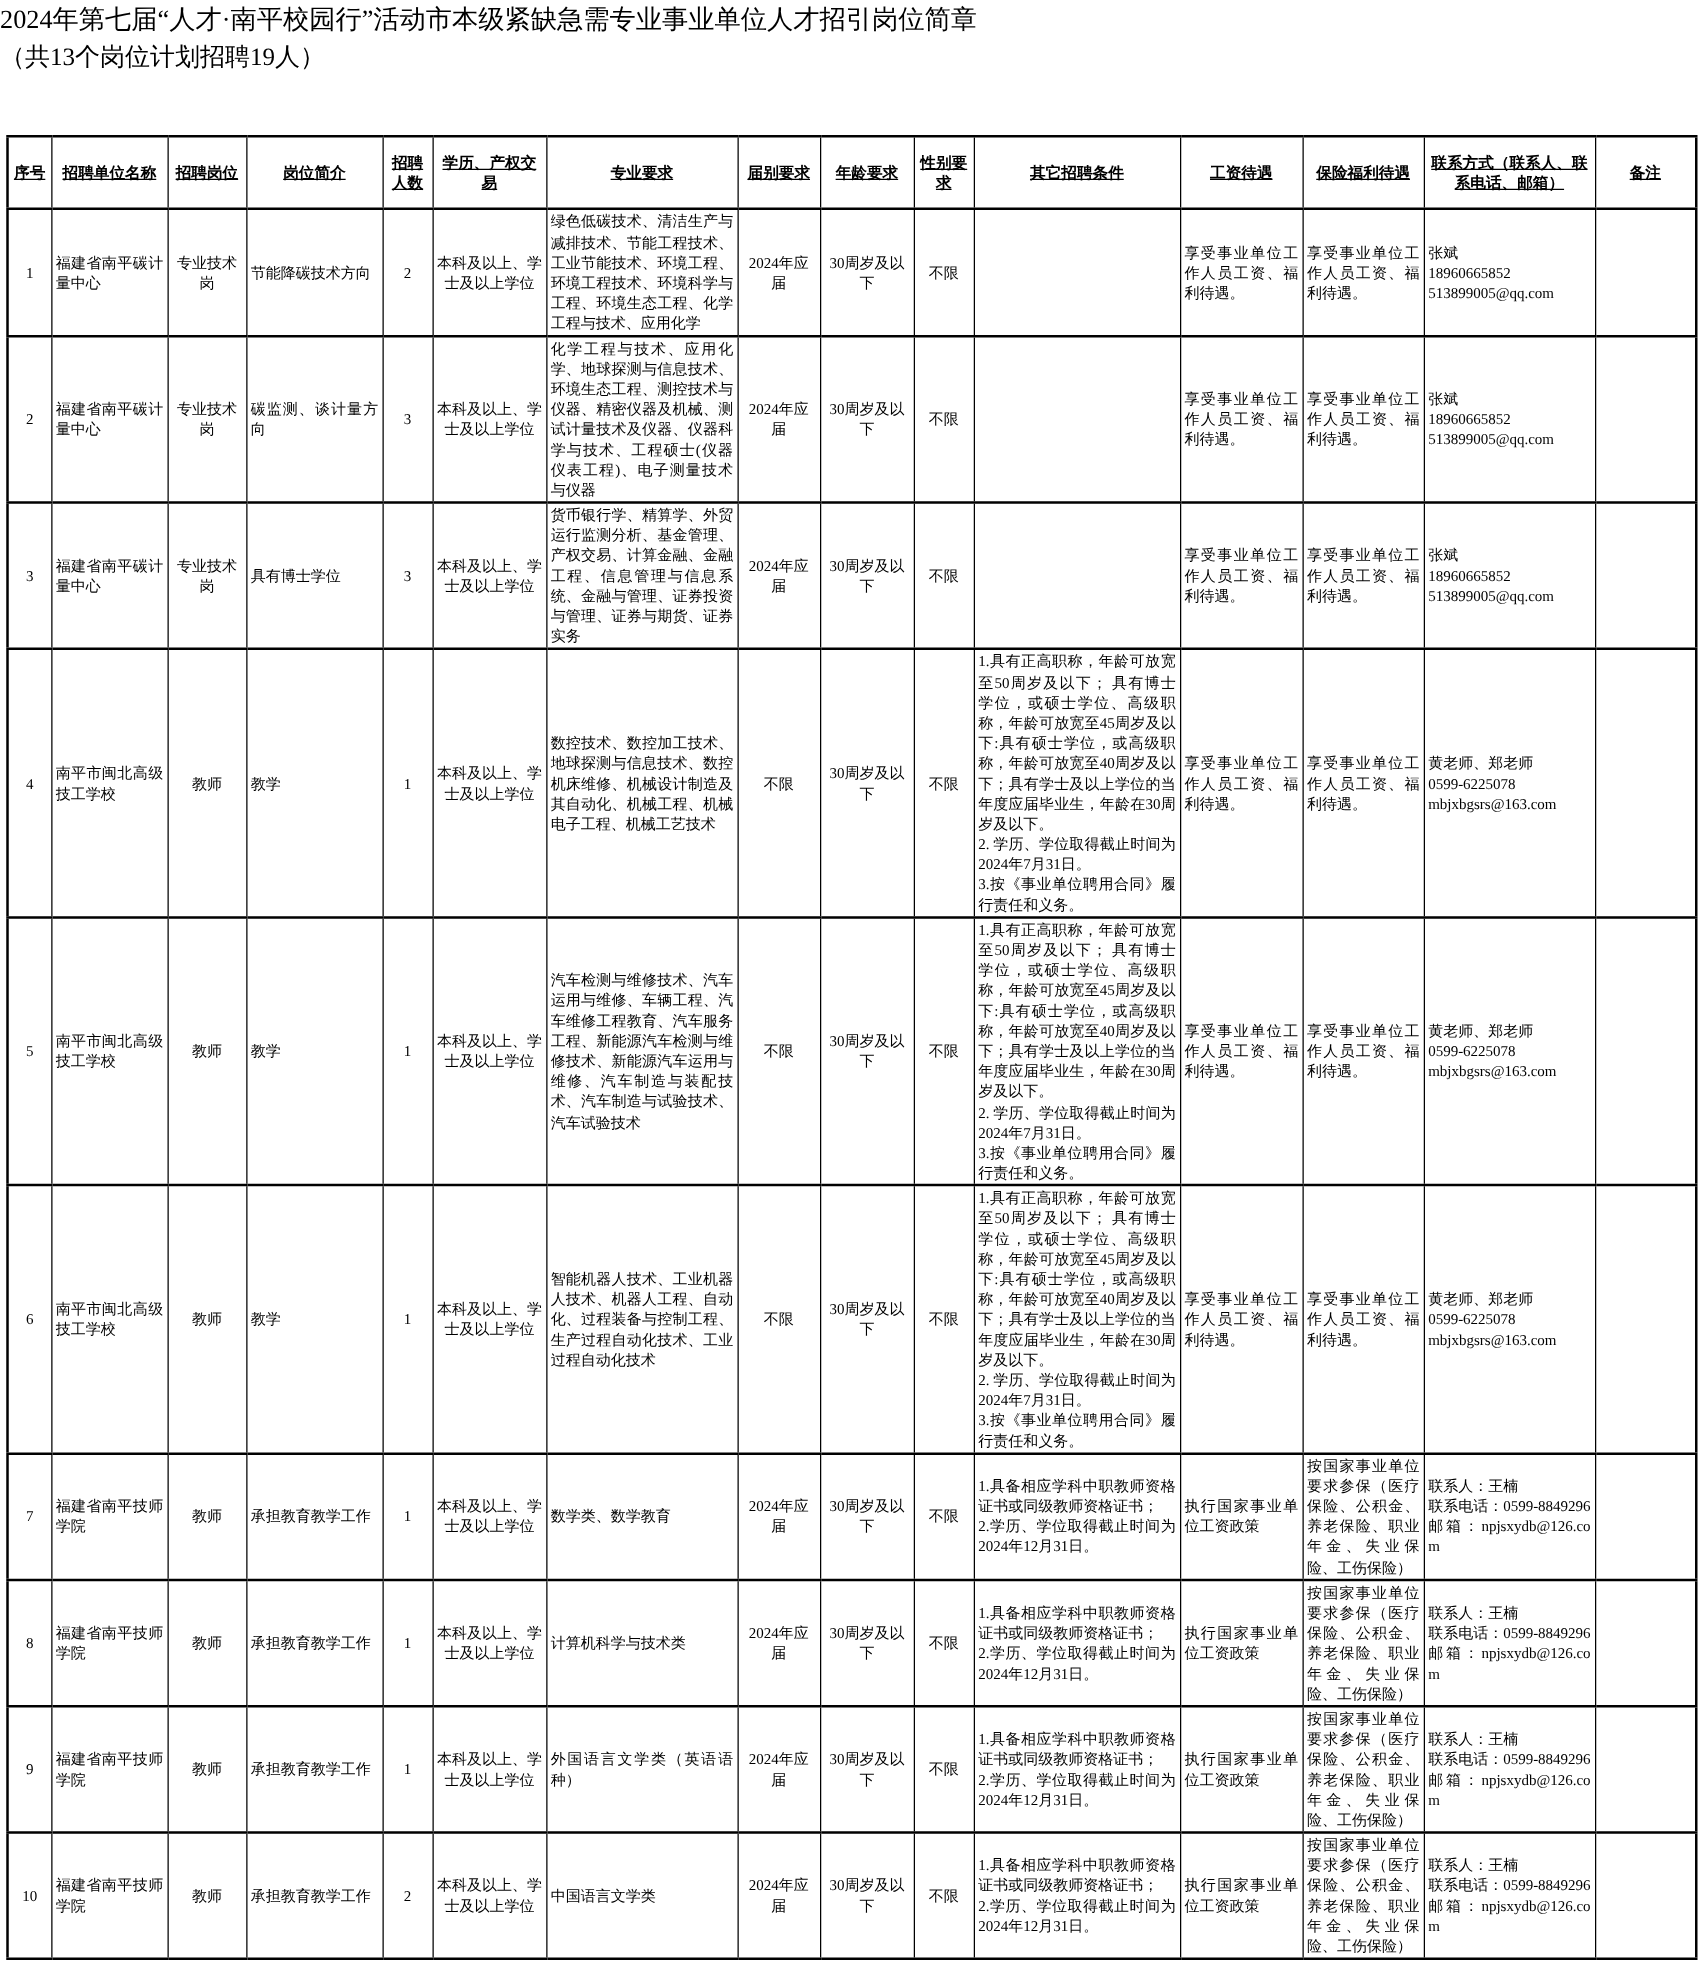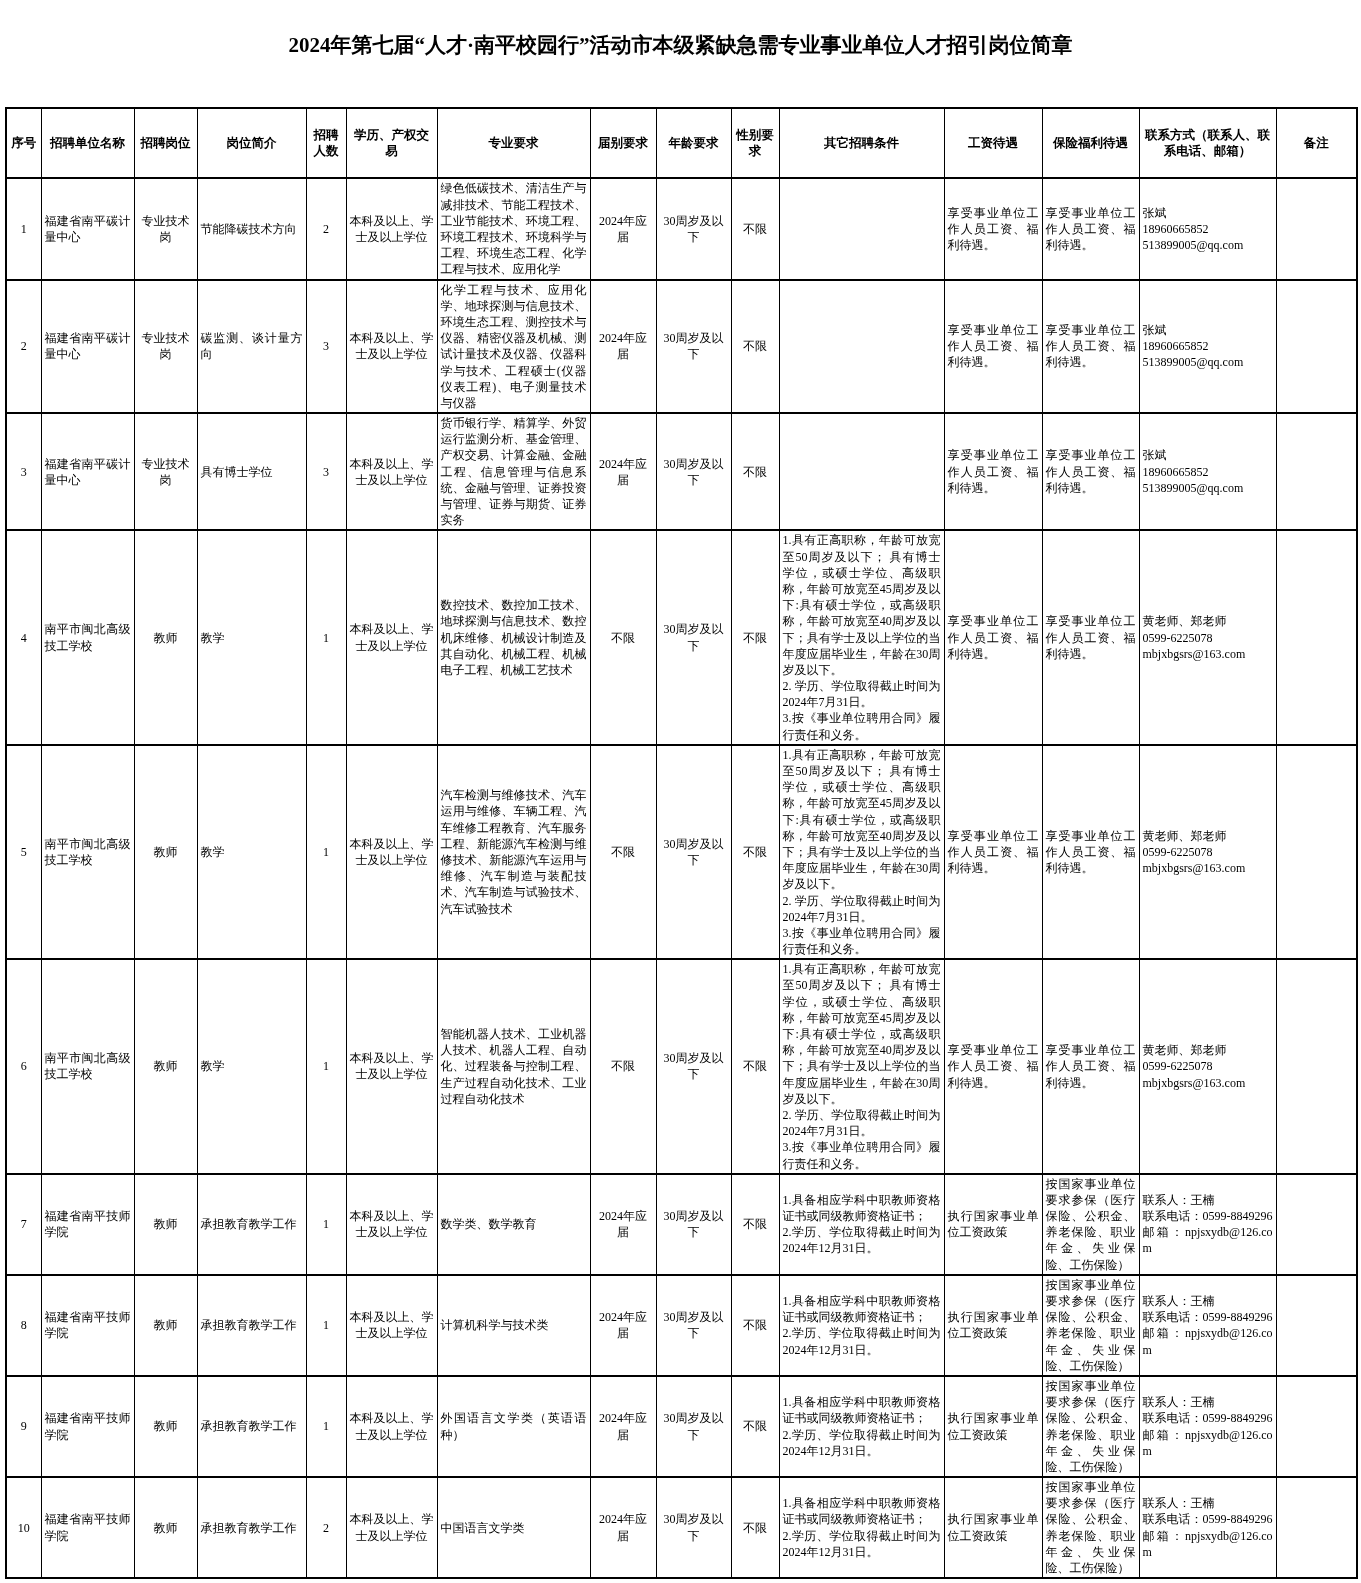--- a/index.html
+++ b/index.html
@@ -7,23 +7,21 @@
     padding: 0;
     background: #ffffff;
     width: 1361px;
     height: 1583px;
     overflow: hidden;
     font-family: "Liberation Serif", "DejaVu Serif", serif;
     color: #000000;
   }
   .page { width: 1361px; }
   .title-block {
-    padding-top: 30px;
-    text-align: center;
-    font-weight: bold;
+    font-weight: normal;
     line-height: 1.45;
   }
   .title-line1 { font-size: 21px; }
   .title-line2 { font-size: 20px; margin-top: 2px; }
   table.grid {
     border-collapse: collapse;
     table-layout: fixed;
     width: 1351px;
     margin: 47px 0 0 5px;
     border: 2px solid #000;
@@ -48,20 +46,21 @@
   td.c { text-align: center; }
   td.l { text-align: justify; text-align-last: left; }
   td .cell-line { margin: 0; }
 </style>
 </head>
 <body>
 
 <div class="page">
   <div class="title-block">
     <div class="title-line1">2024年第七届“人才·南平校园行”活动市本级紧缺急需专业事业单位人才招引岗位简章</div>
+    <div class="title-line2">（共13个岗位计划招聘19人）</div>
   </div>
 
   <table class="grid">
     <colgroup>
       <col style="width:35px">
         <col style="width:93px">
         <col style="width:63px">
         <col style="width:109px">
       <col style="width:40px">
         <col style="width:91px">
@@ -69,21 +68,21 @@
         <col style="width:66px">
       <col style="width:75px">
         <col style="width:48px">
         <col style="width:165px">
         <col style="width:98px">
       <col style="width:97px">
         <col style="width:137px">
         <col style="width:81px">
     </colgroup>
     <thead>
-      <tr style="height: 70px;">
+      <tr style="height: 58px; text-decoration: underline;">
           <th>序号</th>
           <th>招聘单位名称</th>
           <th>招聘岗位</th>
           <th>岗位简介</th>
           <th>招聘人数</th>
           <th>学历、产权交易</th>
           <th>专业要求</th>
           <th>届别要求</th>
           <th>年龄要求</th>
           <th>性别要求</th>

